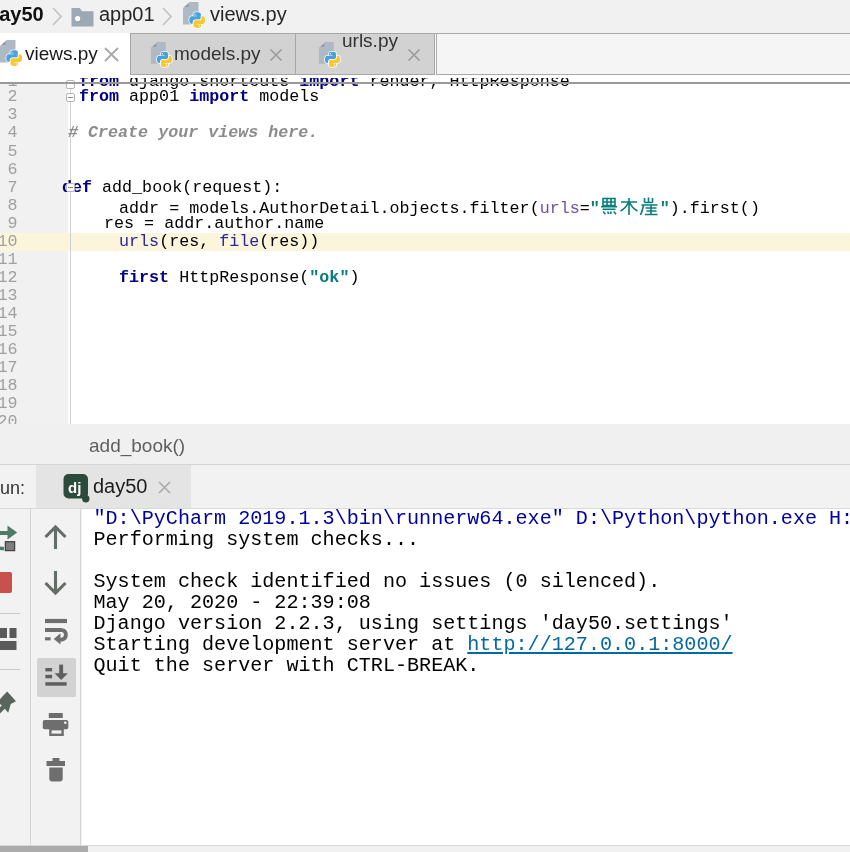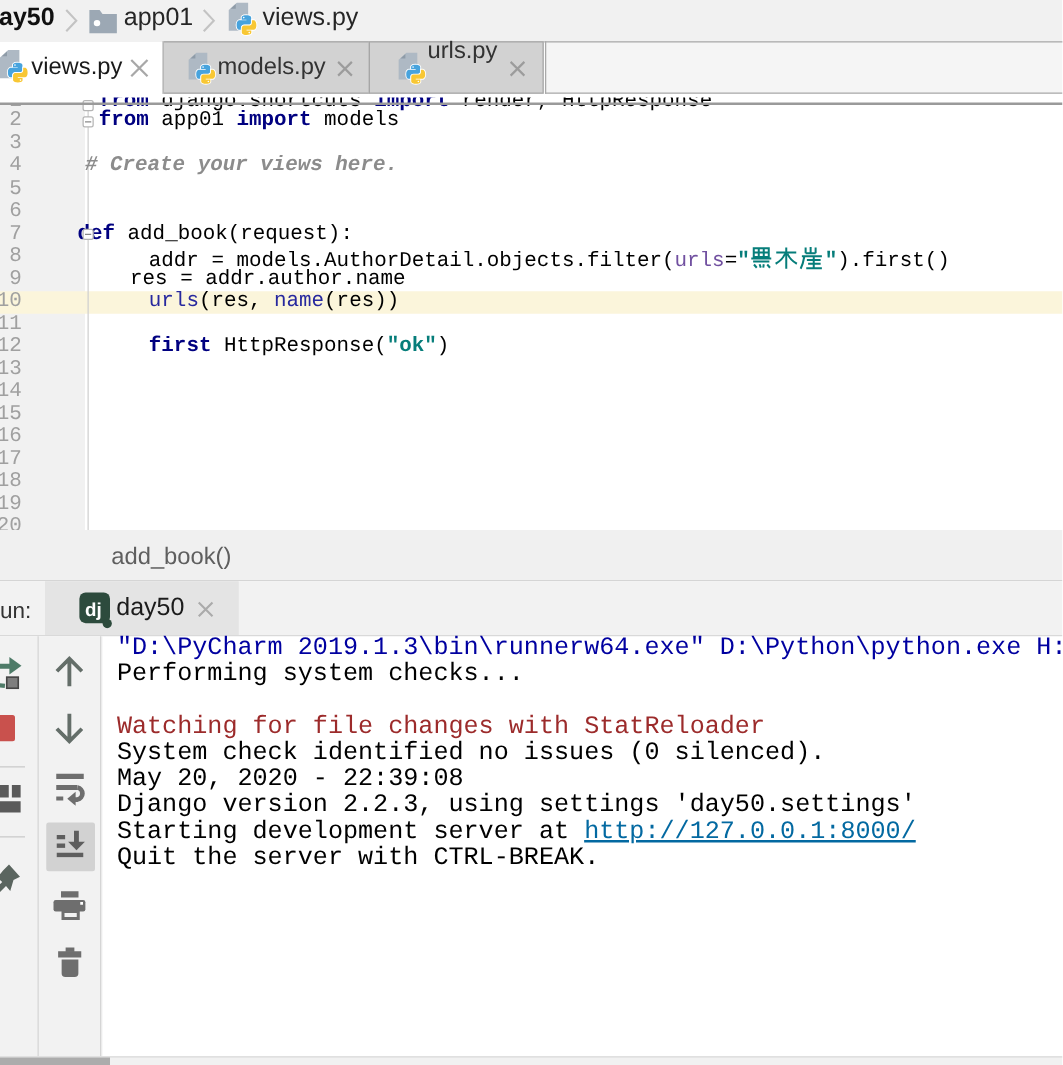--- a/index.html
+++ b/index.html
@@ -101,21 +101,21 @@
 <div class="abs code" style="left:68px;top:124.4px;font-weight:bold;"><span class="cmt"># Create your views here.</span></div>
 <div class="abs code" style="left:62px;top:178.6px;"><span class="kw">def</span> add_book(request):</div>
 <div class="abs code" style="left:79px;top:196.6px;">    addr = models.AuthorDetail.objects.filter(<span class="kwarg">urls</span>=<span class="str">"</span><svg width="60" height="19" style="vertical-align:-3.5px">
       <g stroke="#067d7a" stroke-width="1.6" fill="none">
         <path d="M3 1.5 h12 v7 h-12 z M3 5 h12 M7 1.5 v7 M11 1.5 v7 M1 9.7 h16 M9 8.5 v1.2 M2.5 12.2 h13 M3.2 14.6 l2.2 2.6 M7.7 14.4 l0.9 2.7 M11 14.4 l-0.4 2.7 M13.8 14.6 l2.2 2.6"></path>
         <path d="M21 5 h16 M29 1 v17 M28 6 Q26 11 20.5 14 M30 6 Q32 11 37.5 14"></path>
         <path d="M44.5 1 v4.5 M48.5 0.5 v5 M52.5 1 v4.5 M44.5 5.5 h8 M41.5 8 h16 M43.5 8 Q42.5 14 40.5 18 M45.5 11 h11 M51 8.5 v9 M46.5 14 h10 M45 17.5 h12.5"></path>
       </g>
     </svg><span class="str">"</span>).first()</div>
 <div class="abs code" style="left:64px;top:214.7px;">    res = addr.author.name</div>
-<div class="abs code" style="left:79px;top:232.7px;">    <span class="bi">urls</span>(res, <span class="bi">name</span>(res))</div>
+<div class="abs code" style="left:79px;top:232.7px;">    <span class="bi">urls</span>(res, <span class="bi">file</span>(res))</div>
 <div class="abs code" style="left:79px;top:268.8px;">    <span class="kw">first</span> HttpResponse(<span class="str">"ok"</span>)</div>
 
 <div class="abs num" style="top:88.3px;">2</div>
 <div class="abs num" style="top:106.4px;">3</div>
 <div class="abs num" style="top:124.4px;">4</div>
 <div class="abs num" style="top:142.5px;">5</div>
 <div class="abs num" style="top:160.5px;">6</div>
 <div class="abs num" style="top:178.6px;">7</div>
 <div class="abs num" style="top:196.6px;">8</div>
 <div class="abs num" style="top:214.7px;">9</div>
@@ -206,21 +206,20 @@
 </svg>
 <svg class="abs" style="left:44px;top:756px;" width="25" height="28">
   <rect x="8.5" y="2" width="7" height="3.5" fill="#6e6e6e"></rect>
   <rect x="2.5" y="5" width="18.5" height="5" fill="#6e6e6e"></rect>
   <path d="M5.3 11.5 h13.4 v11 q0 3 -3 3 h-7.4 q-3 0 -3 -3 z" fill="#6e6e6e"></path>
 </svg>
 
 <div class="abs con" style="left:93.5px;top:507.5px;"><span style="color:#0000a0">"D:\PyCharm 2019.1.3\bin\runnerw64.exe" D:\Python\python.exe H:\day50\manage.py runserver</span>
 Performing system checks...
 
-<span style="color:#9c2b2b">Watching for file changes with StatReloader</span>
 System check identified no issues (0 silenced).
 May 20, 2020 - 22:39:08
 Django version 2.2.3, using settings 'day50.settings'
 Starting development server at <span style="color:#0369a1;text-decoration:underline">http://127.0.0.1:8000/</span>
 Quit the server with CTRL-BREAK.
 </div>
 
 <div class="abs" style="left:0;top:845px;width:850px;height:7px;background:#f1f1f1;border-top:1px solid #d9d9d9;"></div>
 <div class="abs" style="left:0;top:845.5px;width:88px;height:6.5px;background:#acacac;"></div>
 

